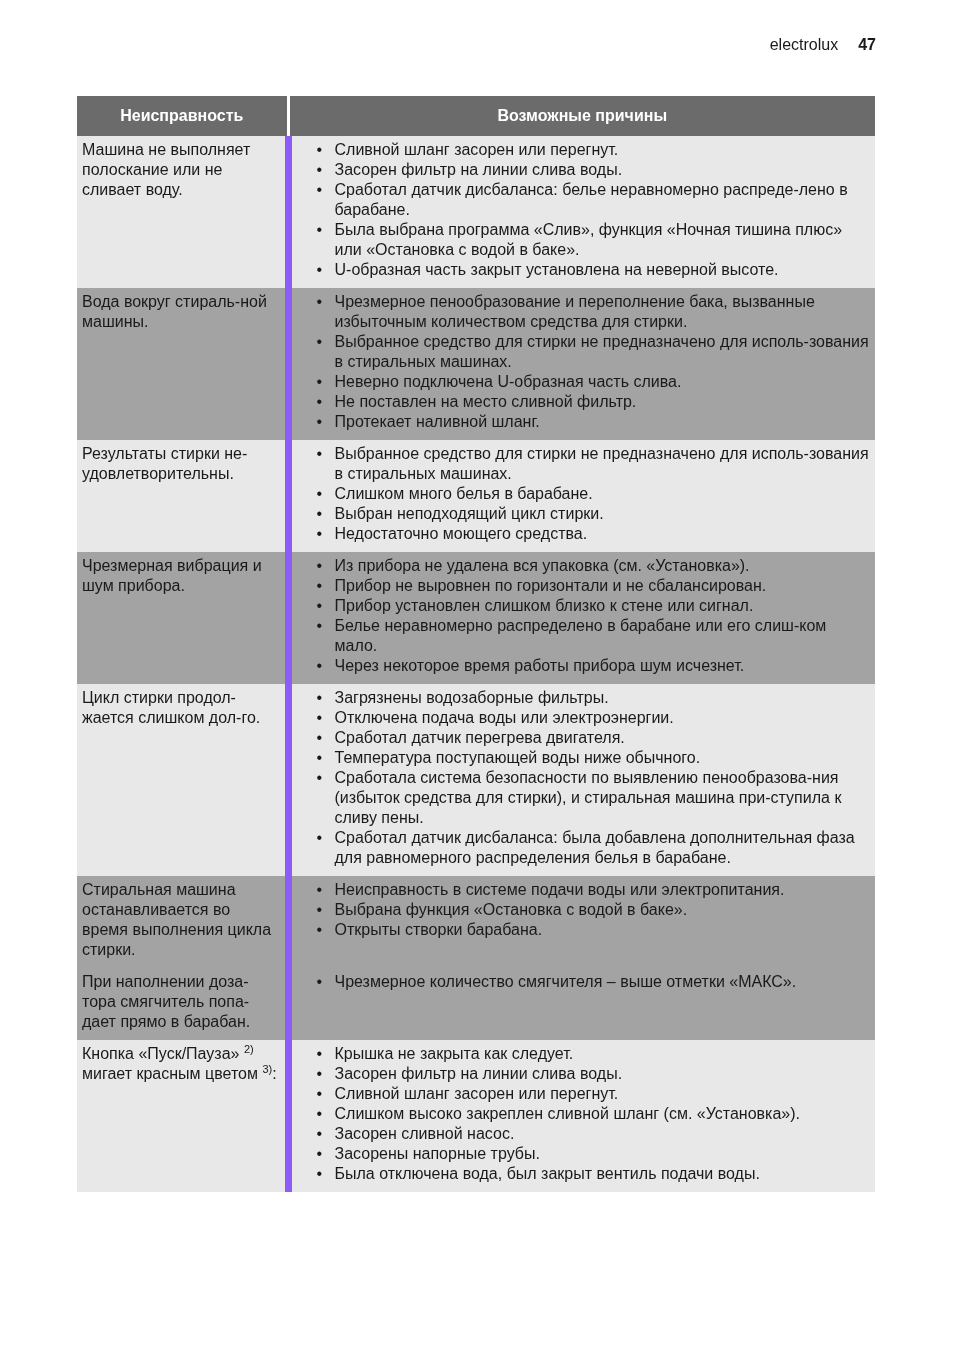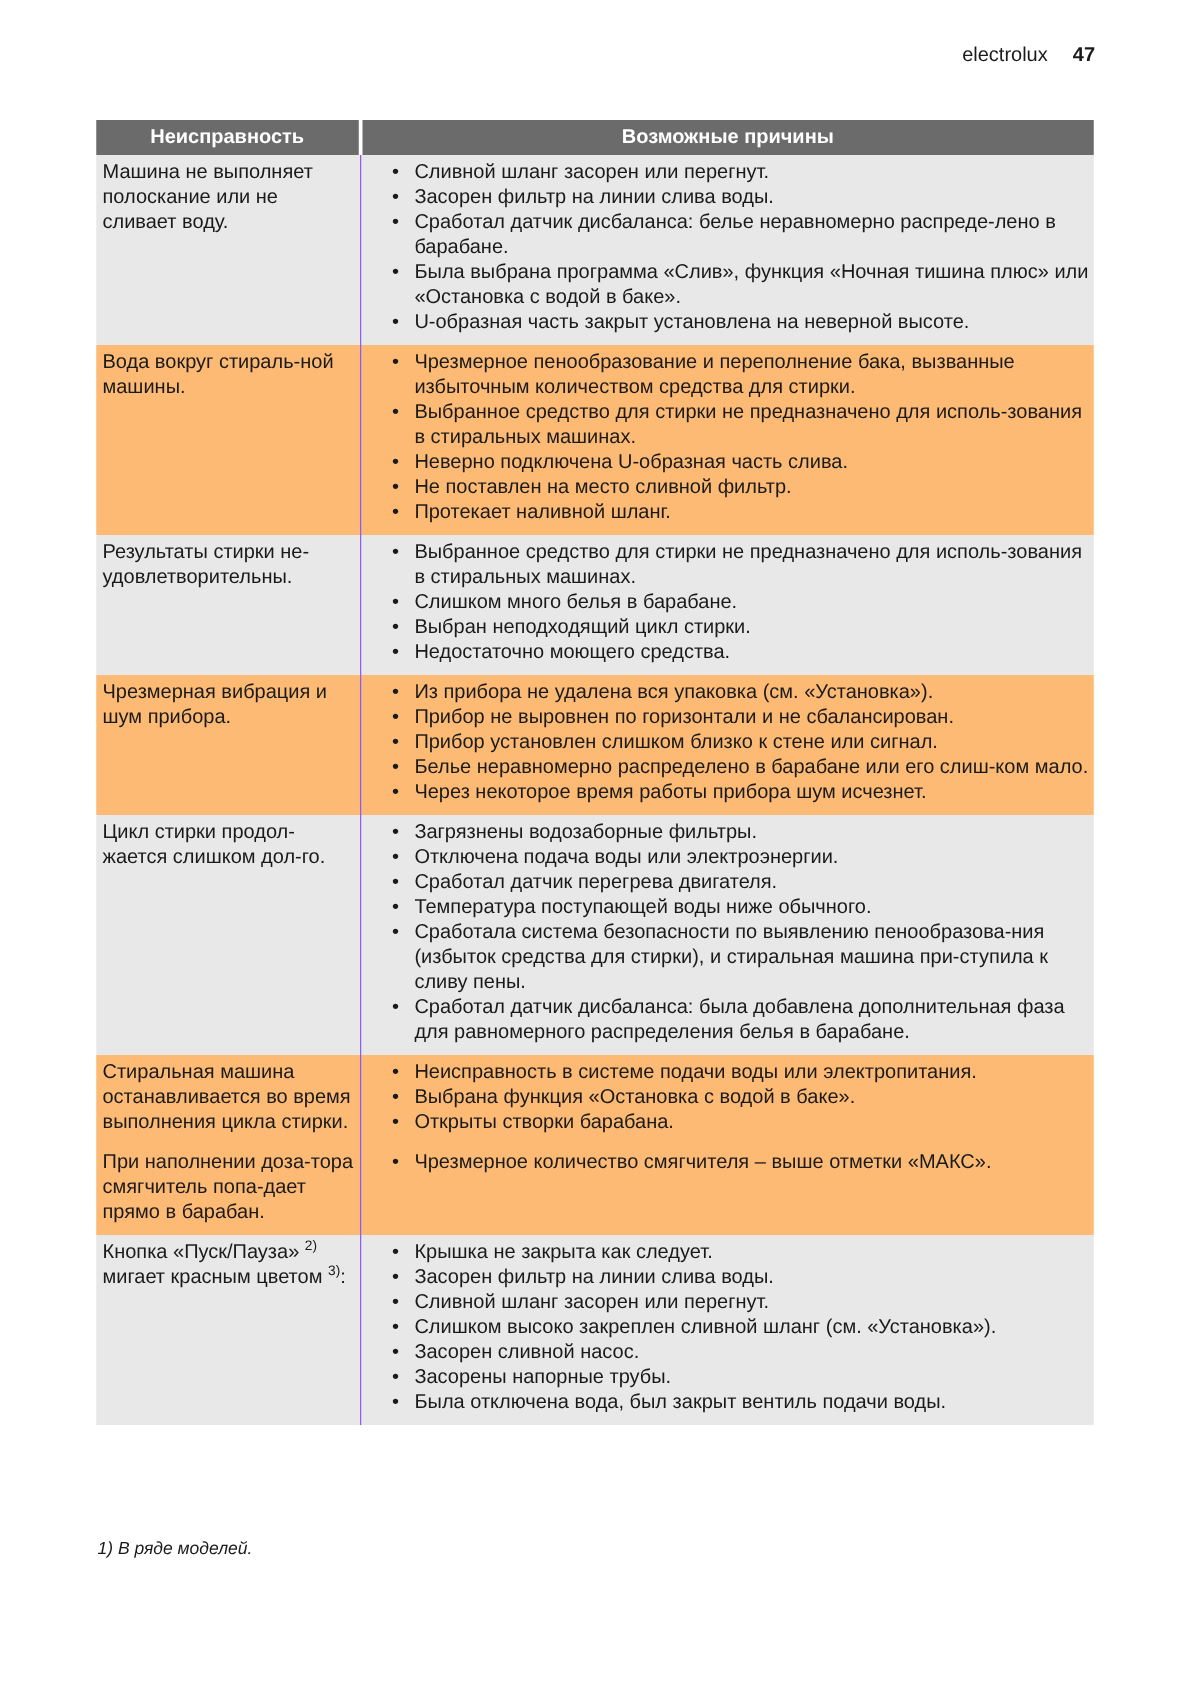--- a/index.html
+++ b/index.html
@@ -13,31 +13,31 @@
   }
   .page-header .num { font-weight: bold; margin-left: 20px; }
   table.trouble {
     position: absolute; top: 96px; left: 77px;
     width: 798px; border-collapse: collapse; table-layout: fixed;
   }
   table.trouble col.c1 { width: 211px; }
   table.trouble col.c2 { width: 587px; }
   table.trouble th {
     background: #6b6b6b; color: #ffffff; font-weight: bold;
-    font-size: 16px; height: 28px; padding: 0; text-align: center;
+    font-size: 16px; height: 40px; padding: 0; text-align: center;
     border-right: 3px solid #ffffff;
   }
   table.trouble th:last-child { border-right: none; }
   table.trouble td {
     vertical-align: top; font-size: 16px; line-height: 20px;
-    padding: 4px 4px 8px 5px; border-right: 1px solid #8b5cf6;
+    padding: 4px 4px 8px 5px; border-right: 7px solid #8b5cf6;
   }
   table.trouble td:last-child { border-right: none; padding-left: 21px; }
   tr.light td { background: #e8e8e8; }
-  tr.dark td { background: #fdba74; }
+  tr.dark td { background: #a3a3a3; }
   ul.causes { list-style: none; margin: 0; padding: 0; }
   ul.causes li { position: relative; padding-left: 22px; }
   ul.causes li::before {
     content: "•"; position: absolute; left: 4px; top: 0;
   }
   sup { font-size: 11px; line-height: 0; }
   .footnotes {
     position: absolute; top: 1230px; left: 78px;
     font-size: 14px; font-style: italic; line-height: 17px;
   }
@@ -150,14 +150,13 @@
             <li>Засорен сливной насос.</li>
             <li>Засорены напорные трубы.</li>
             <li>Была отключена вода, был закрыт вентиль подачи воды.</li>
           </ul>
         </td>
     </tr>
   </tbody>
 </table>
 
 <div class="footnotes">
-  <div>1) В ряде моделей.</div>
 </div>
 
 </body></html>

